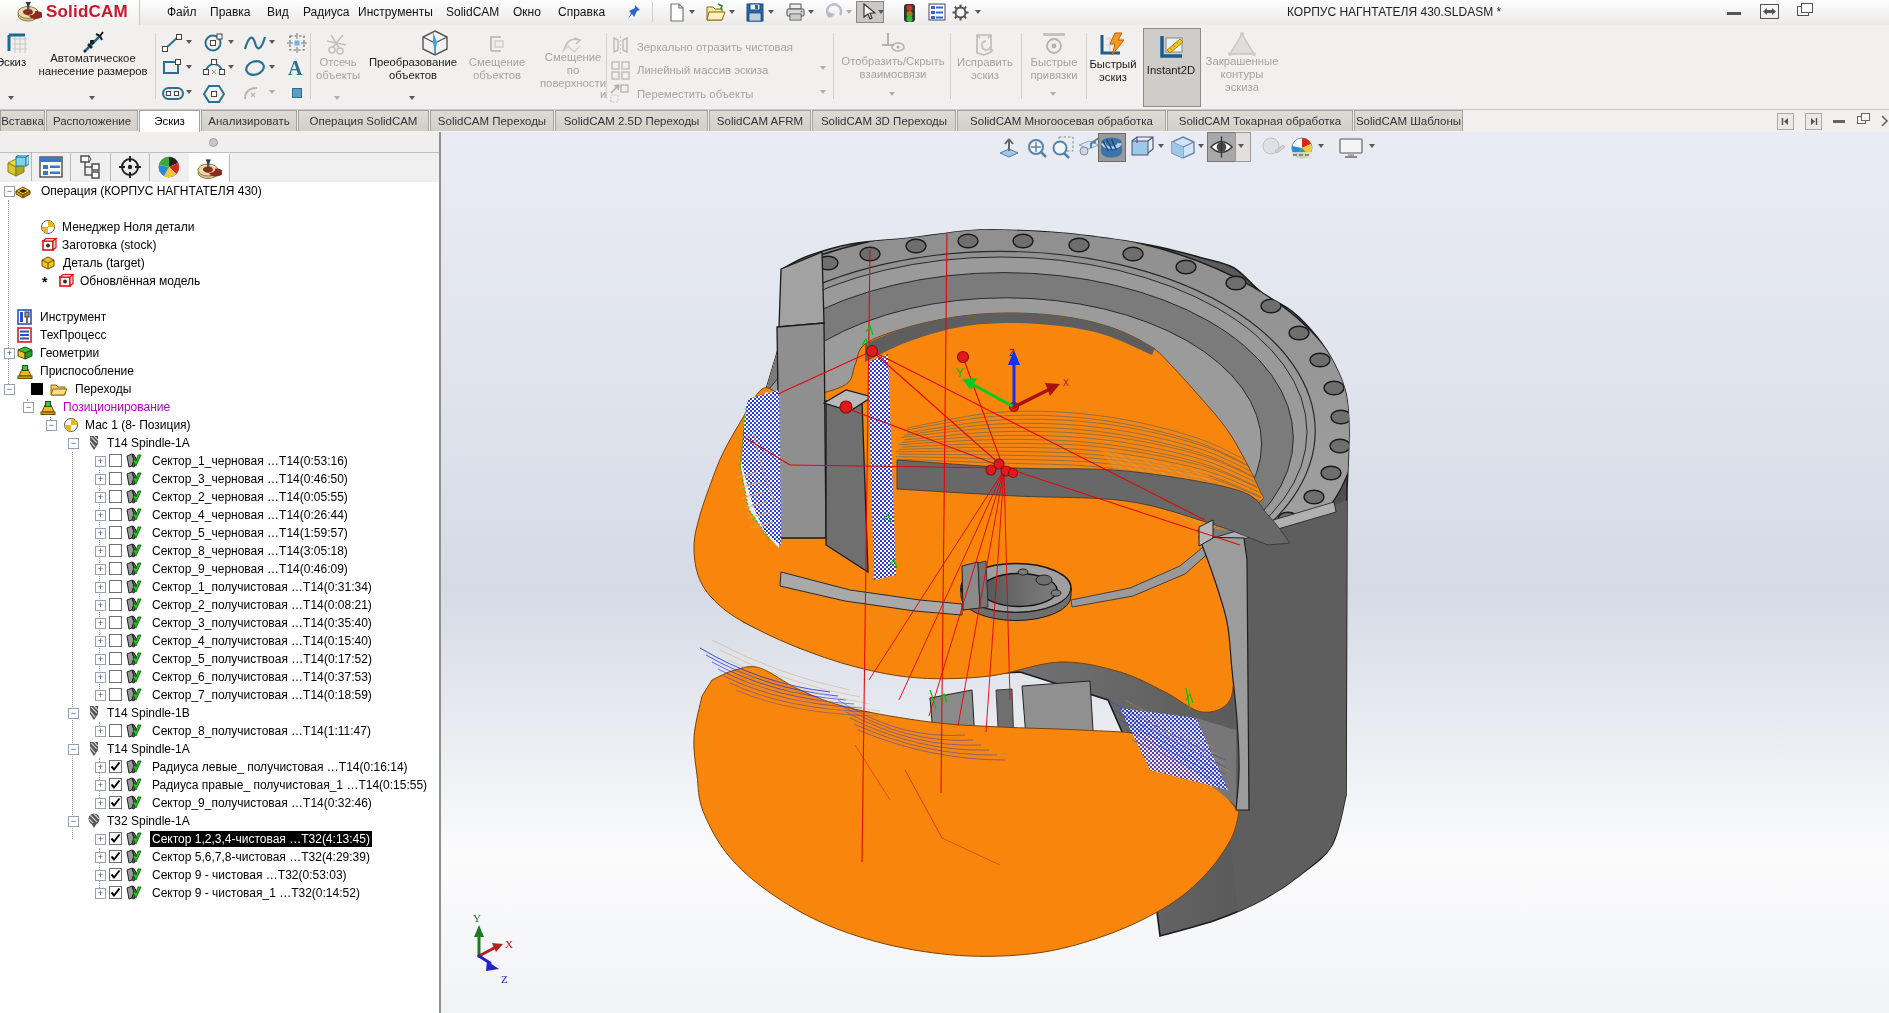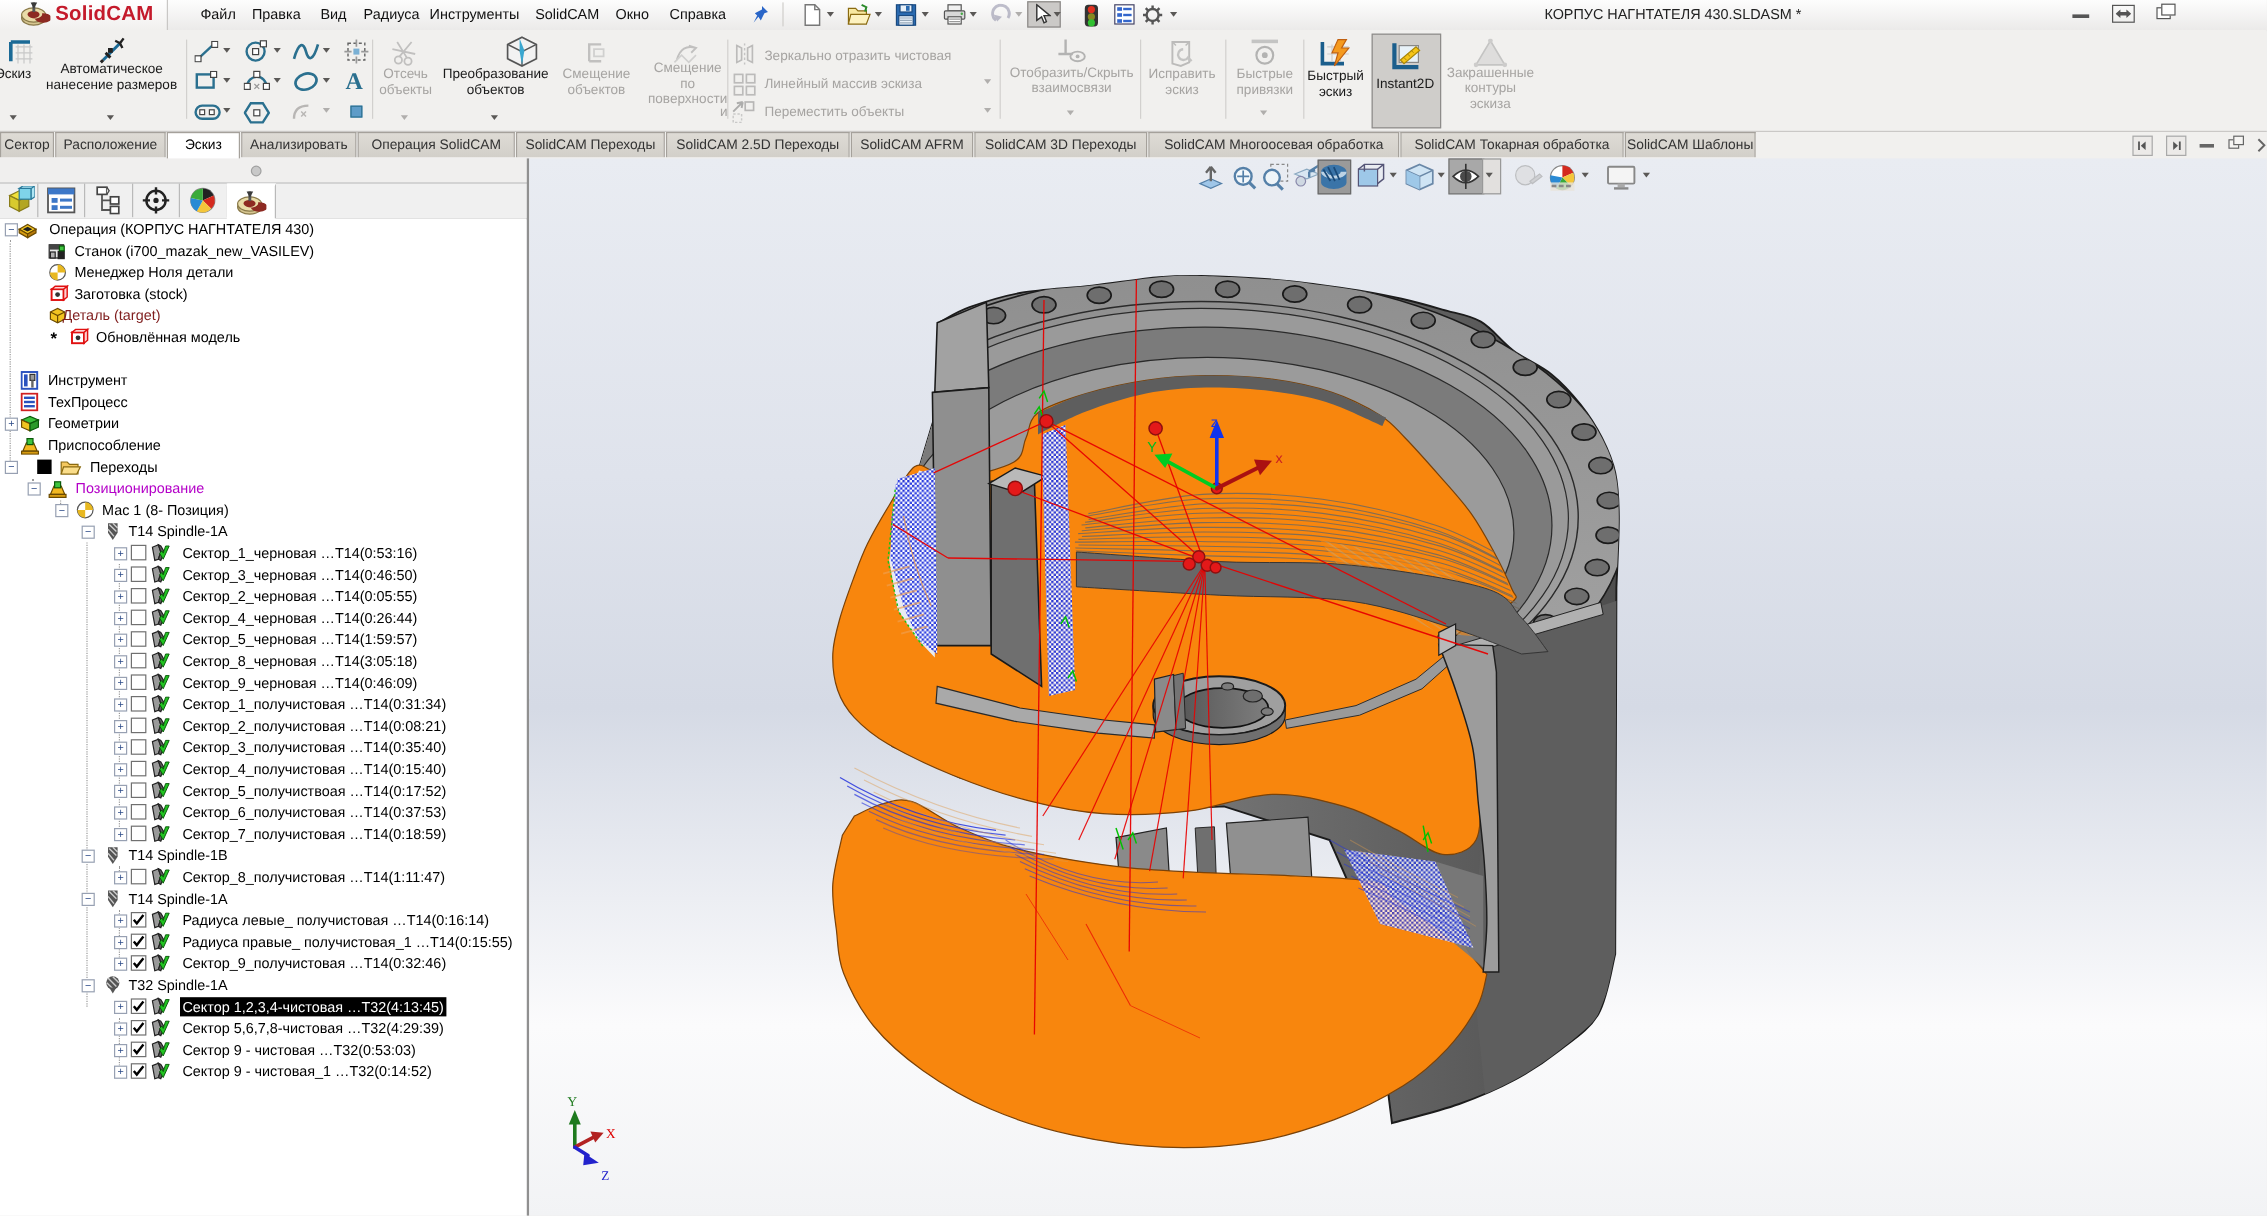--- a/index.html
+++ b/index.html
@@ -286,21 +286,21 @@
       <path d="M14,2 L26,22 L2,22 Z" fill="#ccc" stroke="#999" stroke-width="1.4"></path>
       <circle cx="14" cy="2" r="2" fill="#aaa"></circle>
       <circle cx="26" cy="22" r="2" fill="#aaa"></circle>
       <circle cx="2" cy="22" r="2" fill="#aaa"></circle>
     </svg>
 <div class="rlbl dis" style="left:1192px;top:30px;width:100px">Закрашенные<br>контуры<br>эскиза</div>
 
 </div>
 
 <div id="tabrow">
-<div class="tab" style="left:0px;width:45px">Сектор</div>
+<div class="tab" style="left:0px;width:45px">Вставка</div>
 <div class="tab" style="left:46px;width:92px">Расположение</div>
 <div class="tab active" style="left:139px;width:61px">Эскиз</div>
 <div class="tab" style="left:201px;width:96px">Анализировать</div>
 <div class="tab" style="left:298px;width:131px">Операция  SolidCAM</div>
 <div class="tab" style="left:430px;width:124px">SolidCAM Переходы</div>
 <div class="tab" style="left:555px;width:153px">SolidCAM 2.5D Переходы</div>
 <div class="tab" style="left:709px;width:102px">SolidCAM AFRM</div>
 <div class="tab" style="left:812px;width:144px">SolidCAM 3D Переходы</div>
 <div class="tab" style="left:957px;width:209px">SolidCAM Многоосевая обработка</div>
 <div class="tab" style="left:1167px;width:186px">SolidCAM Токарная обработка</div>
@@ -454,43 +454,37 @@
 <div class="dot" style="left:99px;top:540px;height:10px"></div>
 <div class="dot" style="left:99px;top:576px;height:44px"></div>
 <div class="dot" style="left:99px;top:666px;height:44px"></div>
 <div class="tr" style="top:0px">
         <div class="tg" style="left:4px;top:4px">−</div>
         <svg class="ic" style="left:14px;top:1px" width="18" height="16">
           <use href="#i-op"></use>
         </svg>
         <div class="lb" style="left:41px;top:1px;color:#000">Операция (КОРПУС НАГНТАТЕЛЯ 430)</div>
       </div>
-<div class="tr" style="top:18px">
-        <svg class="ic" style="left:39px;top:1px" width="18" height="16">
-          <use href="#i-machine"></use>
-        </svg>
-        <div class="lb" style="left:62px;top:1px;color:#000">Станок (i700_mazak_new_VASILEV)</div>
-      </div>
 <div class="tr" style="top:36px">
         <svg class="ic" style="left:40px;top:1px" width="18" height="16">
           <use href="#i-zero"></use>
         </svg>
         <div class="lb" style="left:62px;top:1px;color:#000">Менеджер Ноля детали</div>
       </div>
 <div class="tr" style="top:54px">
         <svg class="ic" style="left:40px;top:1px" width="18" height="16">
           <use href="#i-stock"></use>
         </svg>
         <div class="lb" style="left:62px;top:1px;color:#000">Заготовка (stock)</div>
       </div>
 <div class="tr" style="top:72px">
         <svg class="ic" style="left:40px;top:1px" width="18" height="16">
           <use href="#i-part"></use>
         </svg>
-        <div class="lb" style="left:52px;top:1px;color:#7f1d1d">Деталь (target)</div>
+        <div class="lb" style="left:63px;top:1px;color:#000000">Деталь (target)</div>
       </div>
 <div class="tr" style="top:90px">
         <div style="position:absolute;left:42px;top:2px;font-weight:bold;font-size:14px">*</div>
         <svg class="ic" style="left:57px;top:1px" width="18" height="16">
           <use href="#i-stock"></use>
         </svg>
         <div class="lb" style="left:80px;top:1px;color:#000">Обновлённая модель</div>
       </div>
 <div class="tr" style="top:126px">
         <svg class="ic" style="left:17px;top:1px" width="18" height="16">

